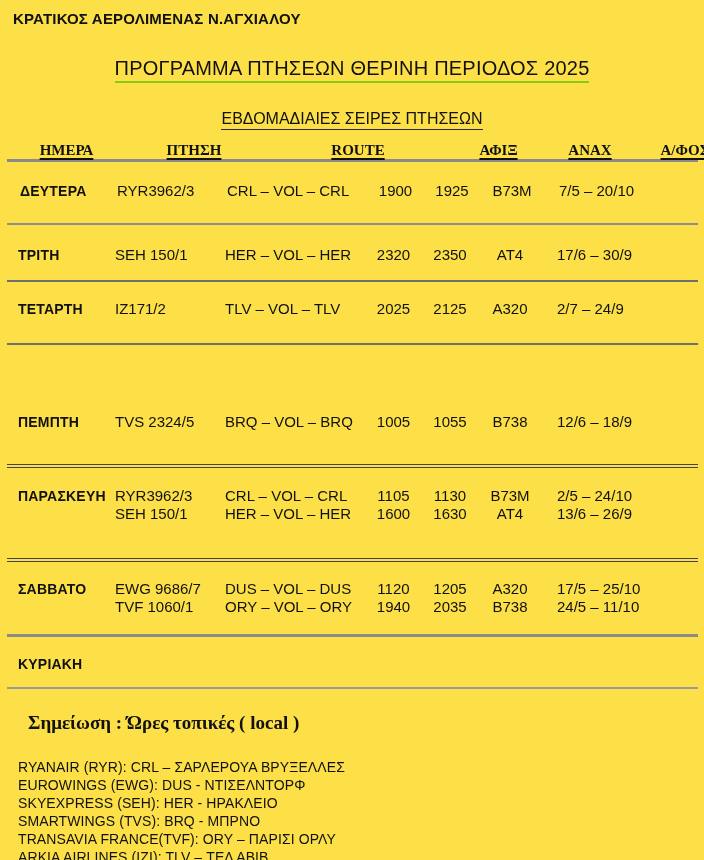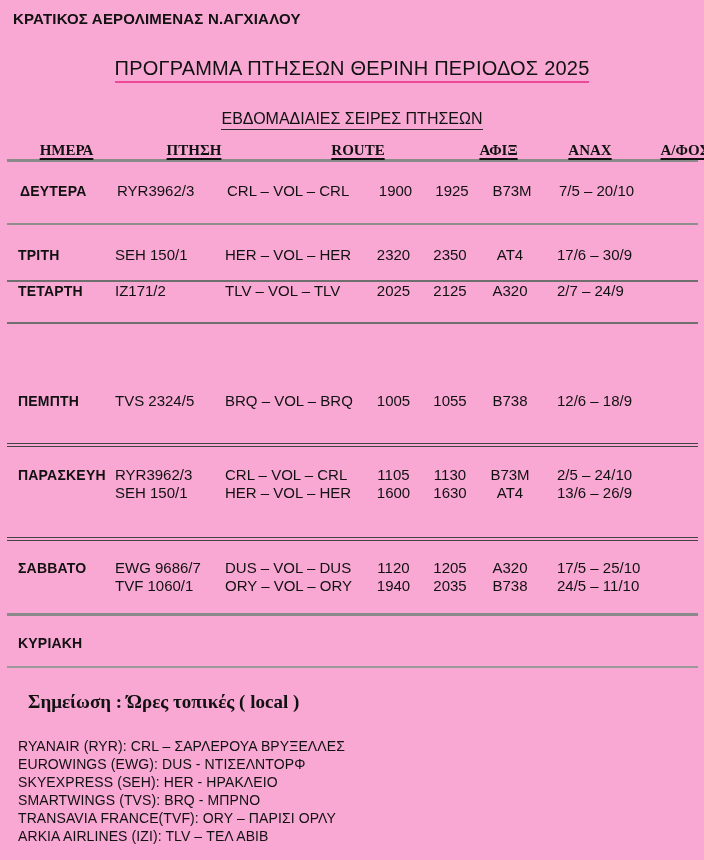--- a/index.html
+++ b/index.html
@@ -1,29 +1,29 @@
 <!DOCTYPE html>
 <html><head>
 <meta charset="utf-8">
 <style>
   html,body { margin:0; padding:0; background:#e8e8e8; }
   .sheet {
-    position:relative; width:704px; height:860px; background:#f9a8d4;
+    position:relative; width:704px; height:860px; background:#fde047;
     font-family:"Liberation Sans", sans-serif; color:#111; overflow:hidden;
     margin:0 auto;
   }
   .airport-title {
     padding:10px 0 0 13px; font-size:15px; font-weight:bold; line-height:18px;
     letter-spacing:0.2px;
   }
   .center-wrap { text-align:center; }
   .main-title-wrap { margin-top:28px; }
   .main-title {
     display:inline-block; font-size:20px; line-height:24px; letter-spacing:0.2px;
-    border-bottom:2px solid #ec4899; padding-bottom:1px;
+    border-bottom:2px solid #84cc16; padding-bottom:1px;
   }
   .subtitle-wrap { margin-top:26px; }
   .subtitle {
     display:inline-block; font-size:16px; line-height:19px;
     border-bottom:1.5px solid #2b2b2b; padding-bottom:1px;
   }
   .grid7 {
     display:grid;
     grid-template-columns:97px 110px 140px 57px 56px 64px 156px;
   }
@@ -35,21 +35,21 @@
     font-family:"Liberation Serif", serif; font-weight:bold; font-size:15px;
     line-height:16px; text-align:center; text-decoration:underline;
     text-underline-offset:3px; text-decoration-thickness:1.5px; white-space:nowrap;
   }
   .h-flight  { padding-right:22px; }
   .h-route   { padding-right:14px; }
   .h-period  { padding-right:24px; }
   .row { padding-left:18px; box-sizing:border-box; }
   .r-mon { height:61px; padding-top:20px;padding-left:20px; }
   .r-tue { height:55px; padding-top:21px; }
-  .r-wed { height:40px; }
+  .r-wed { height:61px; padding-top:18px; }
   .r-thu { height:71px; padding-top:20px;margin-top:48px; }
   .r-fri { height:90px; padding-top:19px; }
   .r-sat { height:72px; padding-top:18px; }
   .r-sun { height:50px; padding-top:18px; }
   .cell { font-size:15px; line-height:18px; white-space:nowrap; }
   .day  { font-size:14px; font-weight:bold; letter-spacing:0.2px; }
   .c-arr, .c-dep, .c-ac { text-align:center; }
   .c-per { padding-left:15px; }
   .sep { margin:0 6px 0 7px; height:0; }
   .s-grey2  { border-top:2px solid #8f8f8f; }

